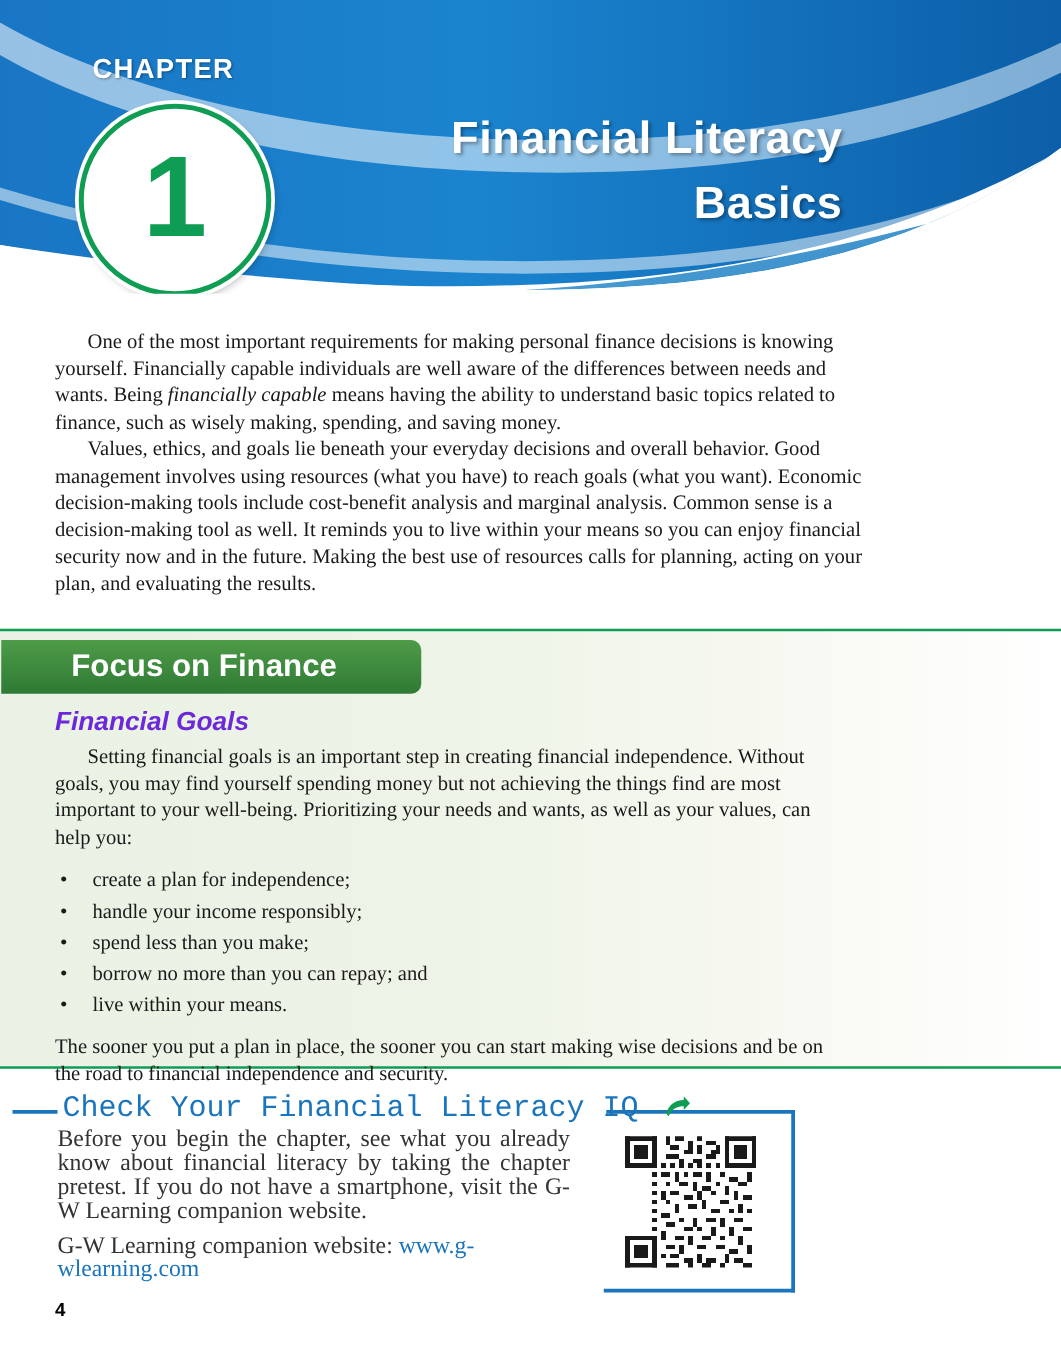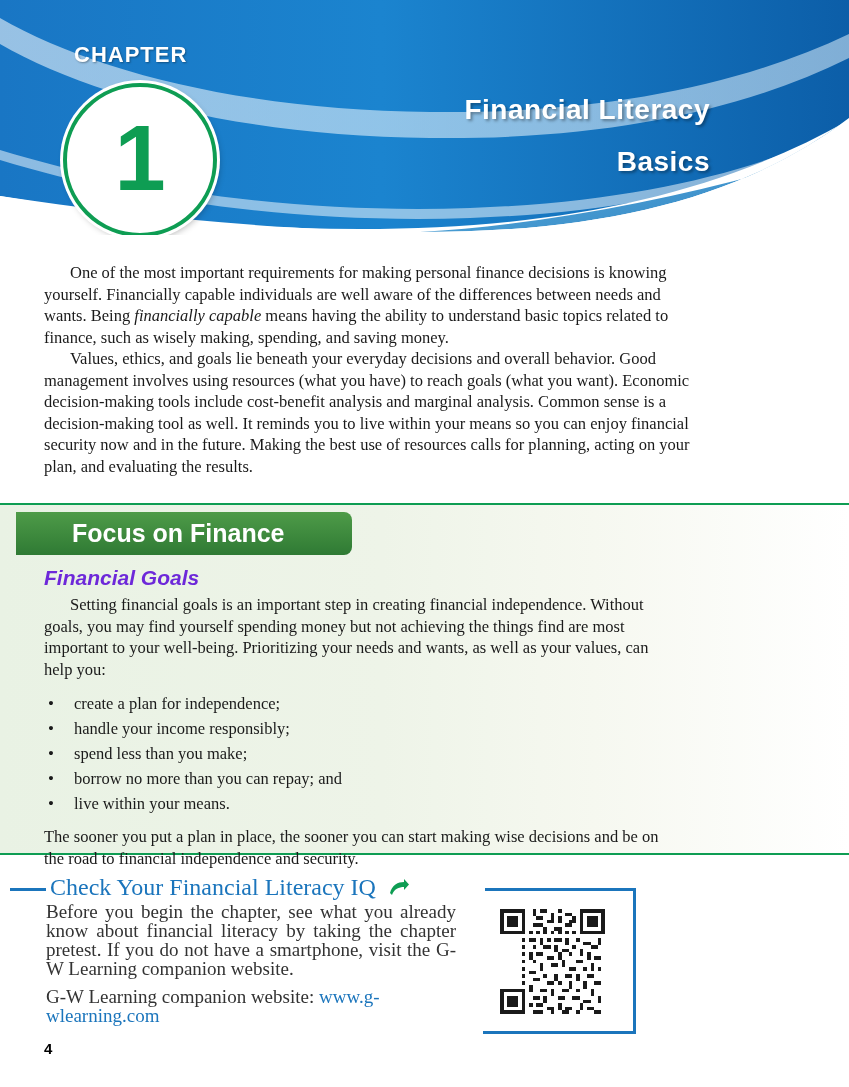--- a/index.html
+++ b/index.html
@@ -61,26 +61,25 @@
     color: #0e9d53;
     margin-top: -4px;
   }
   .chapter-title {
     position: absolute;
     left: 244px;
     top: 84px;
     width: 430px;
     font-family: "Liberation Sans", sans-serif;
     font-weight: bold;
-    font-size: 28px;
+    font-size: 36px;
     line-height: 52px;
     color: #ffffff;
     text-shadow: 2px 2px 3px rgba(0,0,0,.35);
     letter-spacing: .5px;
-    margin-left: 36px;
   }
 
   
   .intro {
     position: absolute;
     left: 44px;
     top: 262px;
     width: 655px;
     font-size: 16.5px;
     line-height: 21.5px;
@@ -97,21 +96,21 @@
     left: 0;
     top: 503px;
     width: 849px;
     height: 348px;
     background: linear-gradient(to right, #e9f2e4 0%, #eef4e8 45%, #f6f8f0 70%, #ffffff 100%);
     border-top: 2px solid #0e9d53;
     border-bottom: 2px solid #0e9d53;
   }
   .ff-tab {
     position: absolute;
-    left: 16px;
+    left: 1px;
     top: 512px;
     width: 336px;
     height: 43px;
     background: #3c8a3e;
     background: linear-gradient(to bottom, #4e9b48, #2f7a34);
     border-radius: 0 8px 8px 0;
     display: flex;
     align-items: center;
   }
   .ff-tab-label {
@@ -199,21 +198,21 @@
     left: 483px;
     top: 165px;
     width: 153px;
     height: 3px;
     background: #1b75bc;
   }
   .iq-title {
     position: absolute;
     left: 50px;
     top: 8px;
-    font-family: Liberation Serif, serif;
+    font-family: Liberation Mono, monospace;
     font-size: 24px;
     color: #1b75bc;
     letter-spacing: 0px;
   }
   .iq-arrow-icon {
     display: inline-block;
     margin-left: 6px;
     vertical-align: -2px;
   }
   .iq-text {

